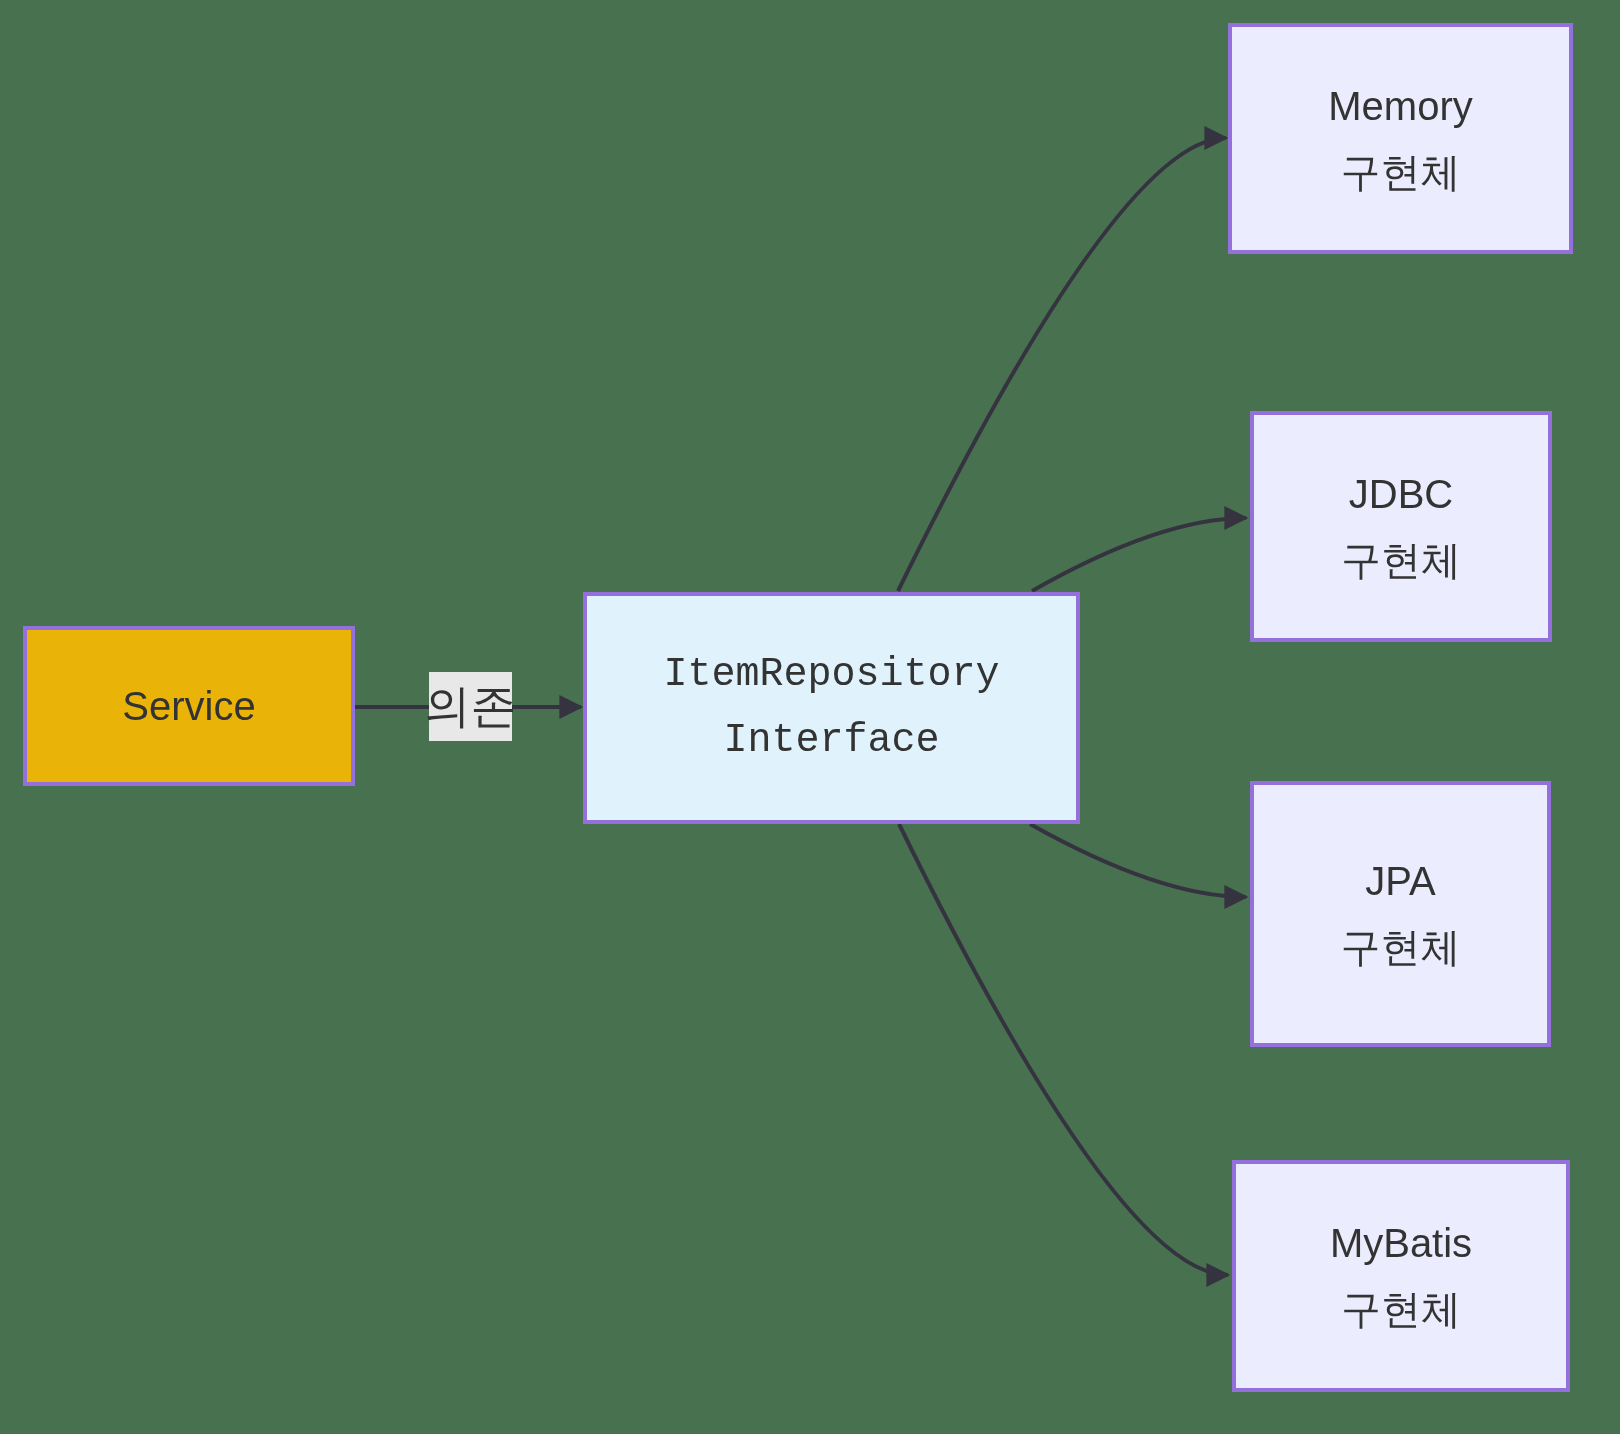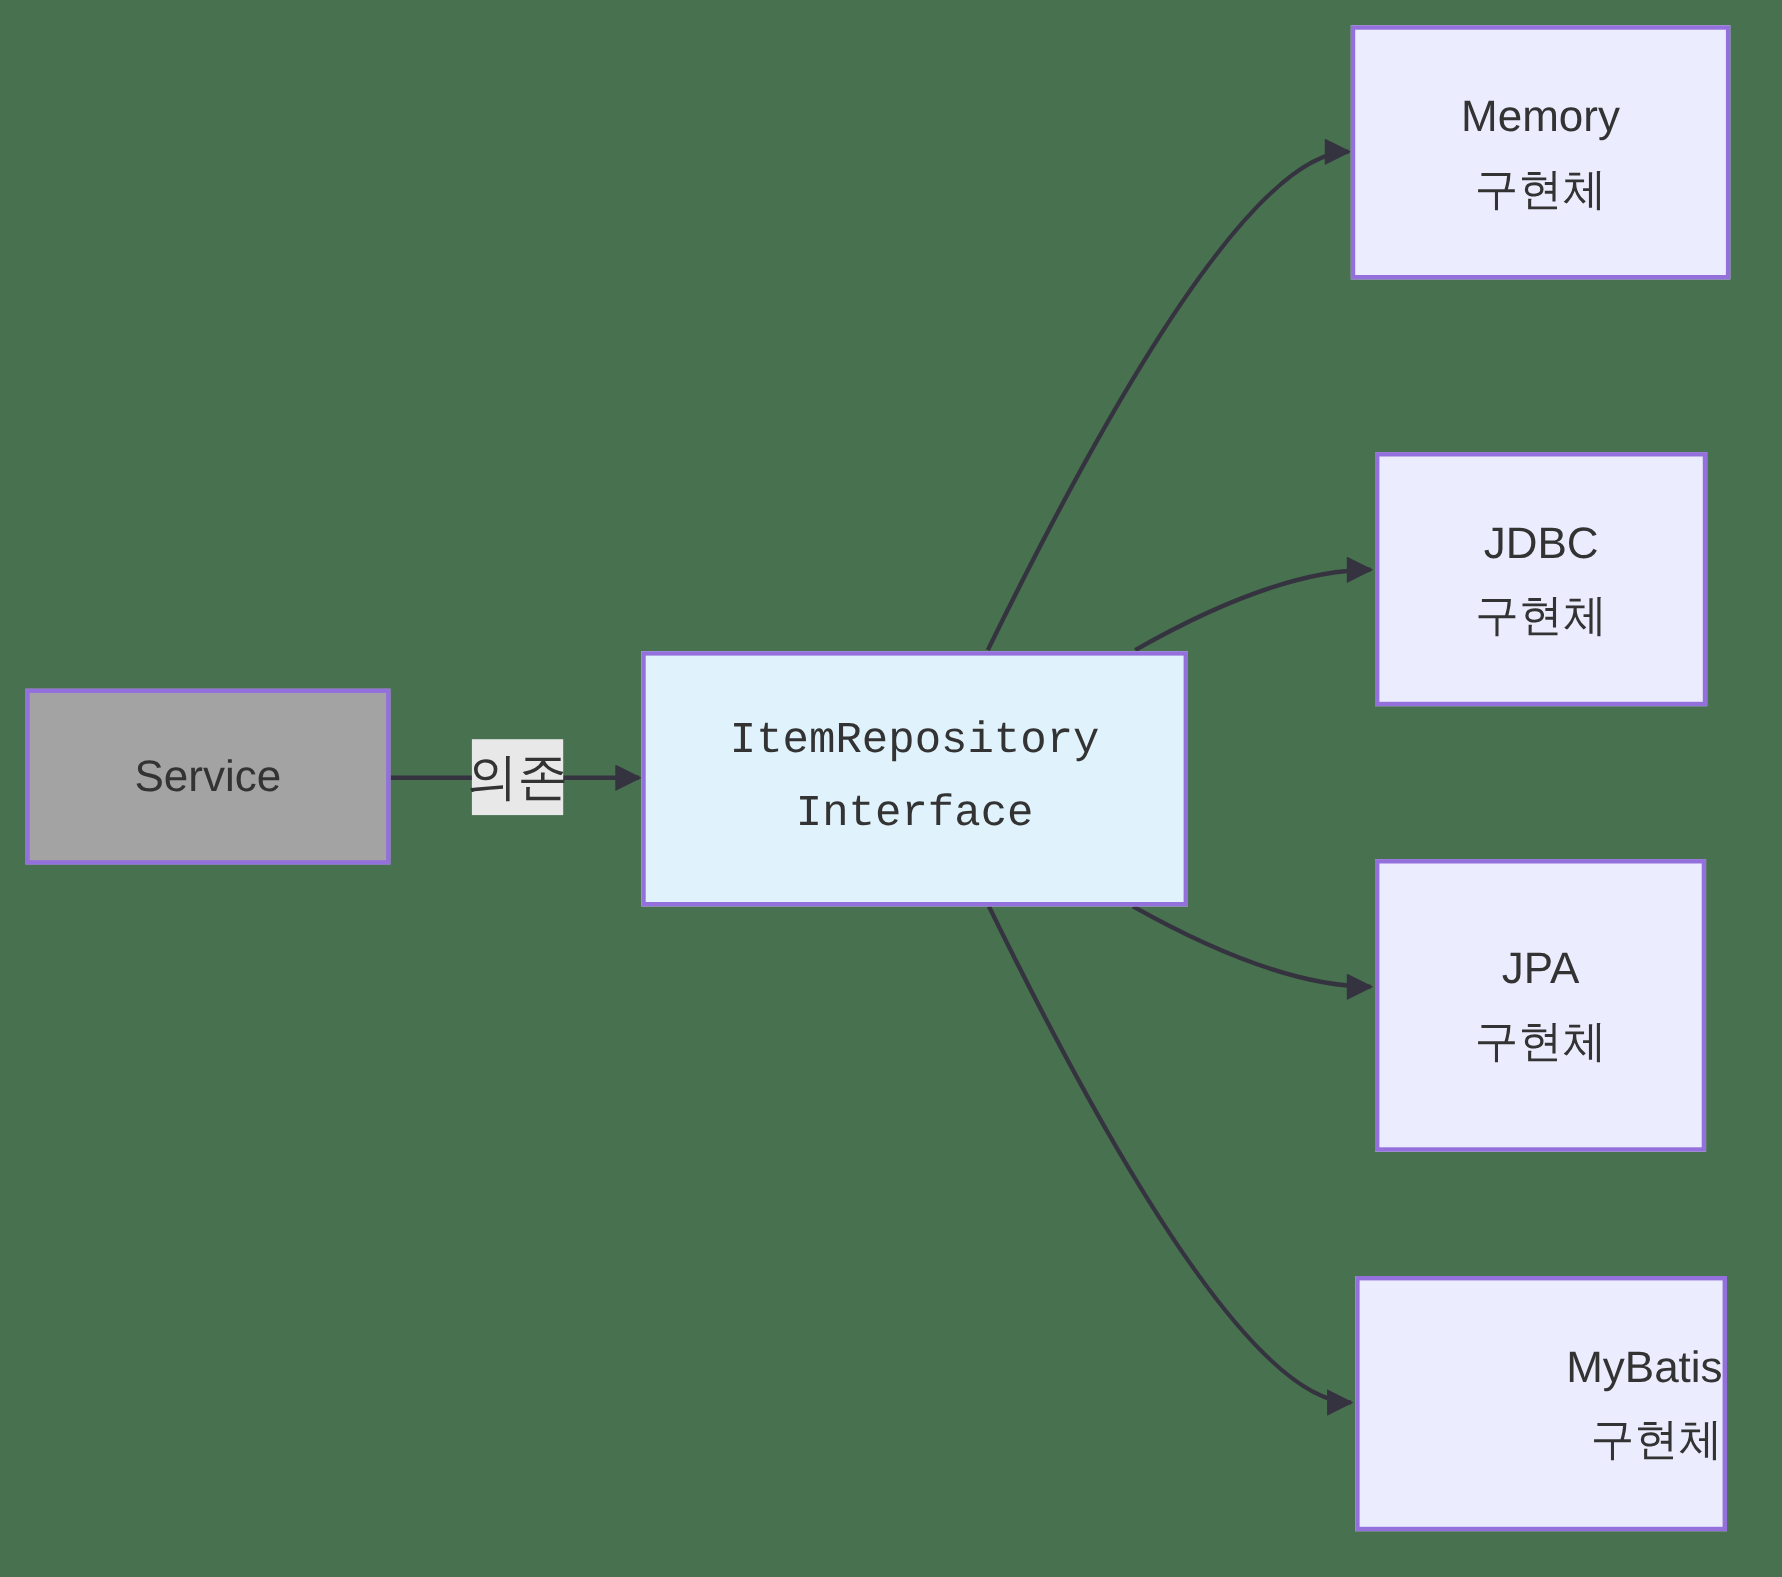--- a/index.html
+++ b/index.html
@@ -29,30 +29,30 @@
     display: flex;
     flex-direction: column;
     align-items: center;
     justify-content: center;
     text-align: center;
     color: #333333;
     font-size: 40px;
     line-height: 66px;
     white-space: nowrap;
   }
-  .node-cream    { background: #a3a3a3; }
+  .node-cream    { background: #eab308; }
   .node-blue     { background: #E0F2FB; font-family: Liberation Mono, monospace; }
   .node-lavender { background: #ECECFF; }
 
   .node-service    { left: 23px;   top: 626px;  width: 332px; height: 160px; }
   .node-repository { left: 583px;  top: 592px;  width: 497px; height: 232px; }
   .node-memory     { left: 1228px; top: 23px;   width: 345px; height: 231px; }
   .node-jdbc       { left: 1250px; top: 411px;  width: 302px; height: 231px; }
   .node-jpa        { left: 1250px; top: 781px;  width: 301px; height: 266px; }
-  .node-mybatis    { left: 1232px; top: 1160px; width: 338px; height: 232px; align-items: flex-end; }
+  .node-mybatis    { left: 1232px; top: 1160px; width: 338px; height: 232px; }
 
   .edge-label {
     position: absolute;
     left: 429px;
     top: 672px;
     width: 83px;
     height: 69px;
     background: #E8E8E8;
     color: #333333;
     font-size: 46px;

